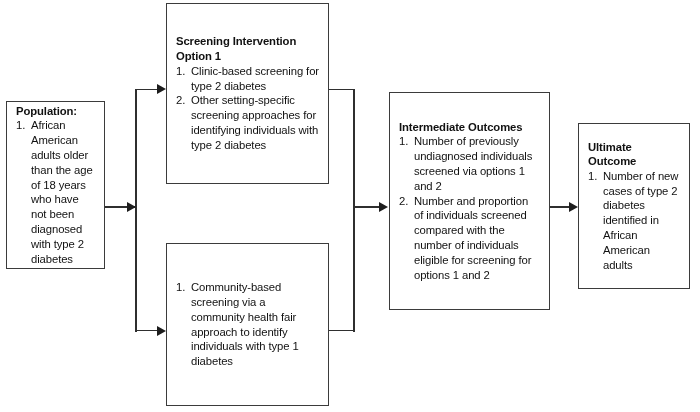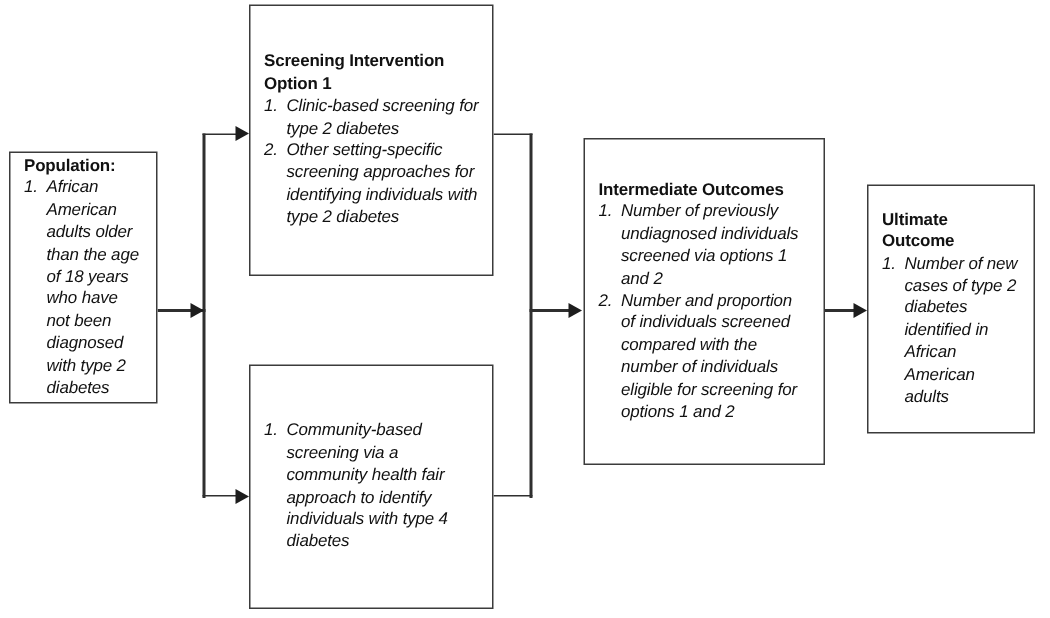--- a/index.html
+++ b/index.html
@@ -34,21 +34,20 @@
     line-height: 1.30;
     color: #111111;
     margin: 0 0 0px 0;
     letter-spacing: -0.1px;
   }
   ol.items {
     list-style: none;
     margin: 0;
     padding: 0;
     counter-reset: itm;
-    font-style: italic;
   }
   ol.items > li {
     position: relative;
     counter-increment: itm;
     padding-left: 15px;
     font-size: 11.3px;
     line-height: 1.31;
     color: #111111;
     margin-top: 0px;
     letter-spacing: -0.1px;
@@ -119,21 +118,21 @@
       <ol class="items">
         <li>Clinic-based screening for type 2 diabetes</li>
         <li>Other setting-specific screening approaches for identifying individuals with type 2 diabetes</li>
       </ol>
     </div>
   </div>
 
   <div class="node" style="left:166px; top:243px; width:163px; height:163px;">
     <div class="node-inner">
       <ol class="items">
-        <li>Community-based screening via a community health fair approach to identify individuals with type 4 diabetes</li>
+        <li>Community-based screening via a community health fair approach to identify individuals with type 1 diabetes</li>
       </ol>
     </div>
   </div>
 
   <div class="node" style="left:389px; top:92px; width:161px; height:218px;">
     <div class="node-inner">
       <div class="node-title">Intermediate Outcomes</div>
       <ol class="items">
         <li>Number of previously undiagnosed individuals screened via options 1 and 2</li>
         <li>Number and proportion of individuals screened compared with the number of individuals eligible for screening for options 1 and 2</li>

